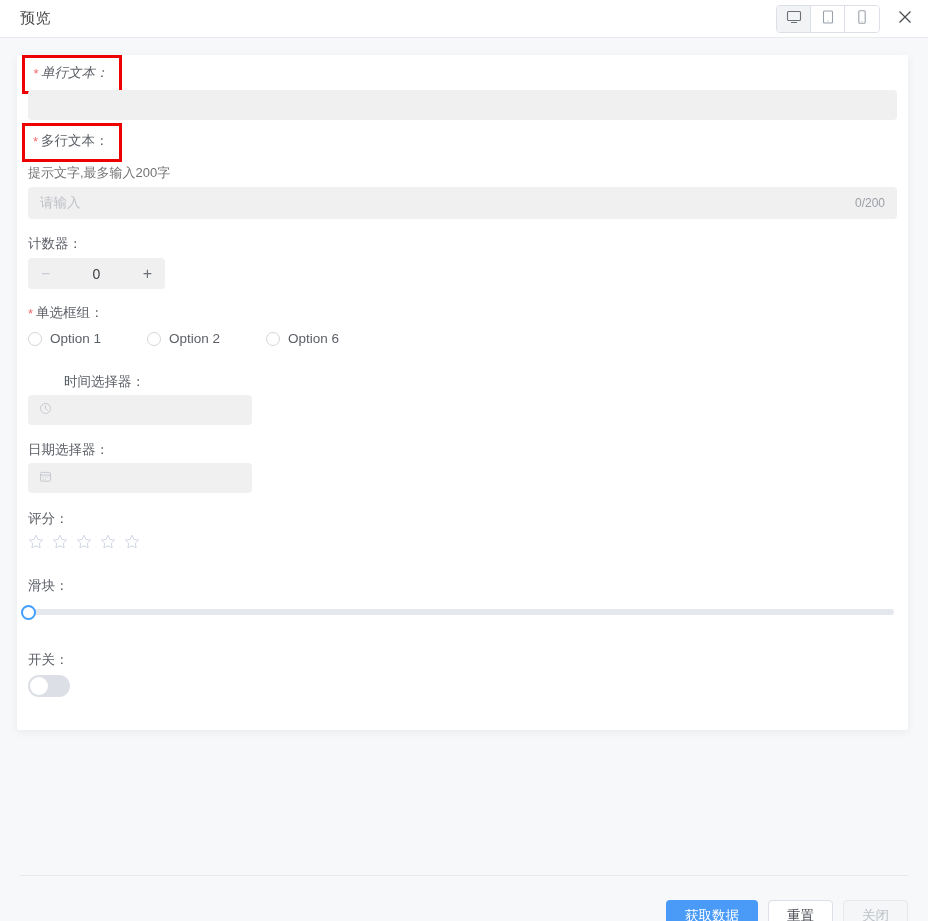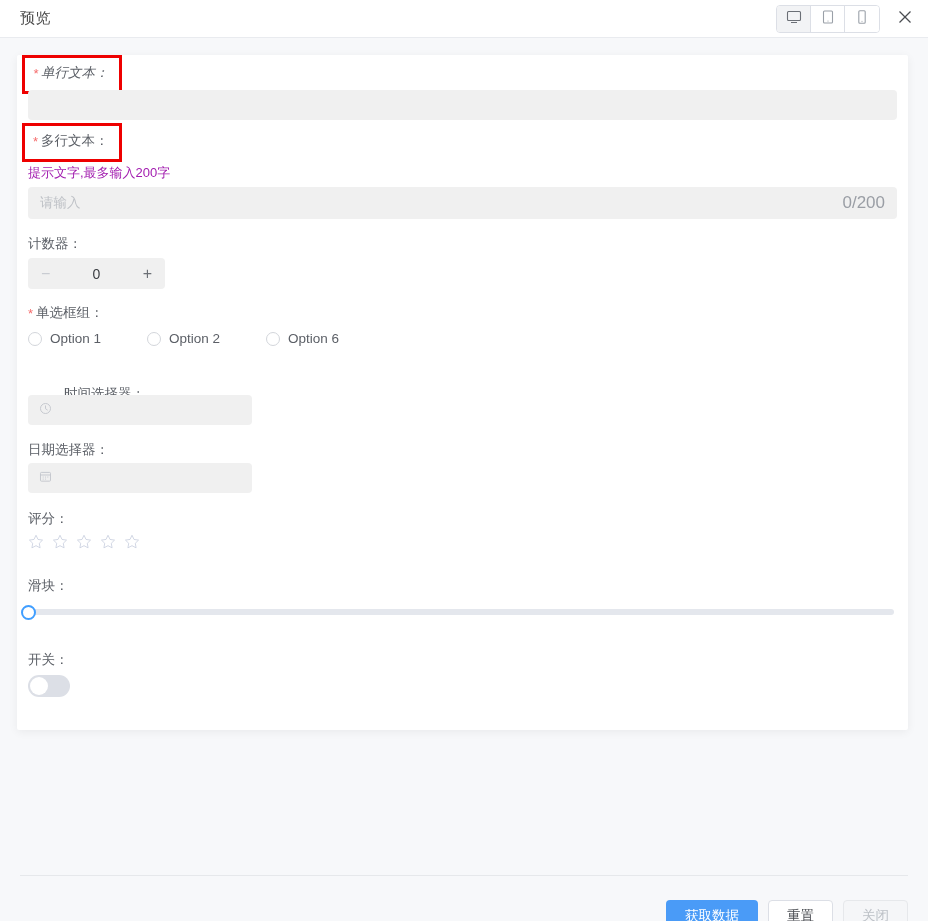--- a/index.html
+++ b/index.html
@@ -60,22 +60,22 @@
   .input-box {
     background: #f0f0f0; border-radius: 4px; height: 30px;
     display: flex; align-items: center; padding: 0 12px;
     font-size: 13.5px; color: #bfc2c7;
   }
   .textarea-box {
     background: #f0f0f0; border-radius: 4px; height: 32px;
     display: flex; align-items: center; padding: 0 12px;
     font-size: 13.5px; color: #bfc2c7; justify-content: space-between;
   }
-  .counter-text { font-size: 17px; color: #9a9ea5; }
-  .helper { font-size: 13px; color: #a21caf; }
+  .counter-text { font-size: 12px; color: #9a9ea5; }
+  .helper { font-size: 13px; color: #737373; }
 
   
   .stepper {
     background: #f0f0f0; border-radius: 4px; width: 137px; height: 31px;
     display: flex; align-items: center; justify-content: space-between;
     padding: 0 13px;
   }
   .stepper .sym { font-size: 16px; color: #c7cad0; user-select: none; }
   .stepper .sym.plus { color: #6c7076; }
   .stepper .val { font-size: 14px; color: #3a3d42; }
@@ -224,21 +224,21 @@
           <span class="radio-label">Option 2</span>
         </label>
         <label class="radio-item">
           <span class="radio-circle"></span>
           <span class="radio-label">Option 6</span>
         </label>
       </div>
     </div>
 
     <div class="field" style="top:318px;">
-      <div class="label" style="position:absolute;left:11px;top:12px;padding-left:36px;">时间选择器：</div>
+      <div class="label" style="position:absolute;left:11px;top:0px;padding-left:36px;">时间选择器：</div>
       <div class="picker-box" style="position:absolute;left:11px;top:22px;">
         <span>
           <svg width="13" height="13" viewBox="0 0 14 14" fill="none">
             <circle cx="7" cy="7" r="5.4" stroke="#c3c6cc" stroke-width="1"></circle>
             <path d="M7 4.2V7.2L9 8.6" stroke="#c3c6cc" stroke-width="1" stroke-linecap="round"></path>
           </svg>
         </span>
       </div>
     </div>
 

